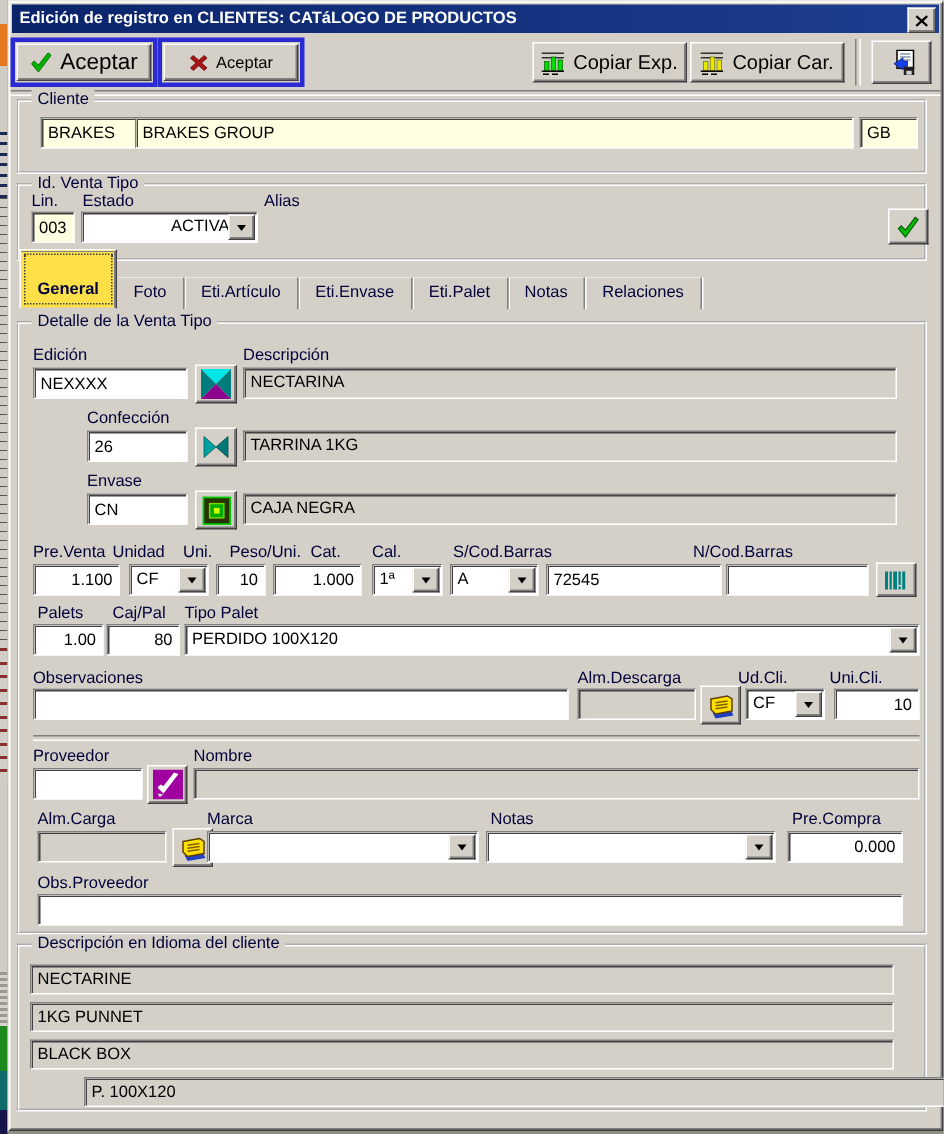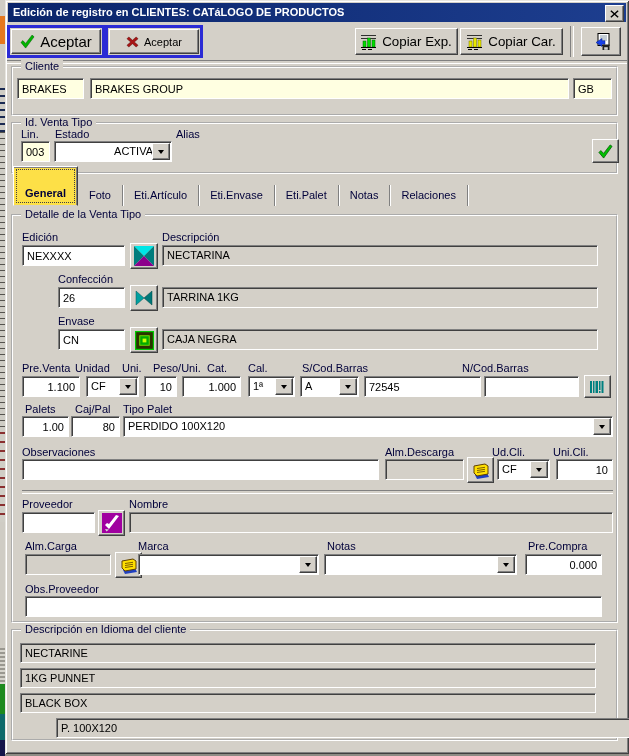--- a/index.html
+++ b/index.html
@@ -192,21 +192,21 @@
         <rect x="9.5" y="11.5" width="7" height="5.5" fill="#202020"></rect>
         <rect x="11.2" y="14.2" width="3.6" height="2.6" fill="#d0d0d0"></rect>
       </svg>
     </span>
   </button>
   <div class="hsep" style="left:2px;top:60px;width:620px;"></div>
 
   <div class="grp" style="left:6px;top:66px;width:607px;height:50px;">
     <span class="grp-legend">Cliente</span>
   </div>
-  <input class="fld yellow" style="left: 12px; top: 78px; width: 67px;" value="BRAKES">
+  <input class="fld yellow" style="left: 22px; top: 78px; width: 67px;" value="BRAKES">
   <input class="fld yellow" style="left: 85px; top: 78px; width: 479px;" value="BRAKES GROUP">
   <input class="fld yellow" style="left: 568px; top: 78px; width: 39px;" value="GB">
 
   <div class="grp" style="left:6px;top:122px;width:607px;height:52px;">
     <span class="grp-legend">Id. Venta Tipo</span>
   </div>
   <span class="lbl" style="left:16px;top:128px;">Lin.</span>
   <span class="lbl" style="left:50px;top:128px;">Estado</span>
   <span class="lbl" style="left:171px;top:128px;">Alias</span>
   <input class="fld yellow" style="left: 16px; top: 141px; width: 29px;" value="003">

